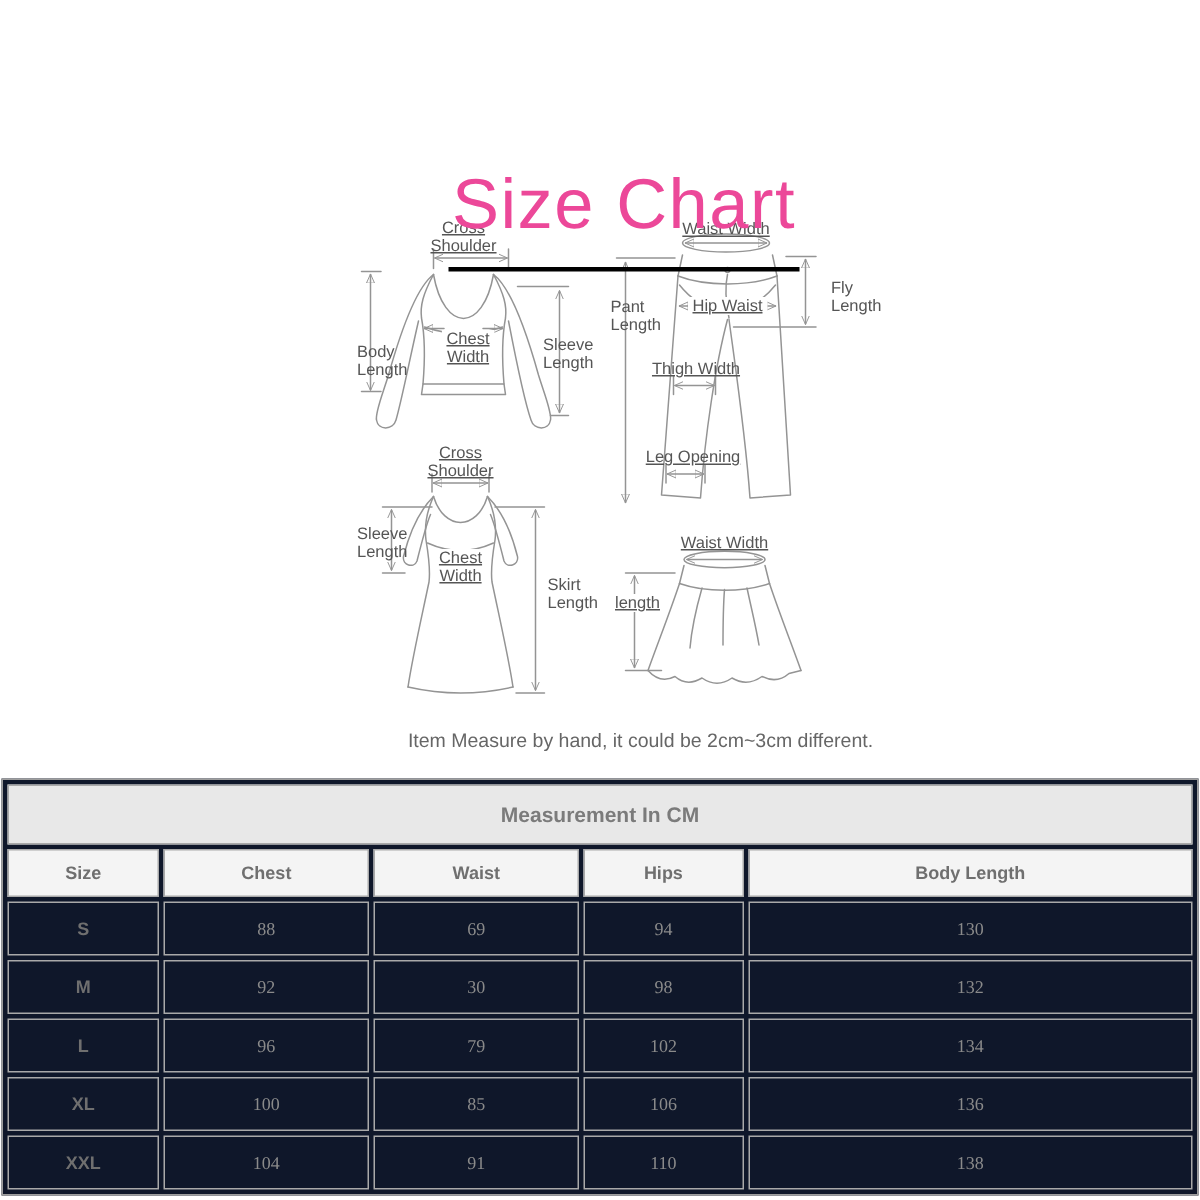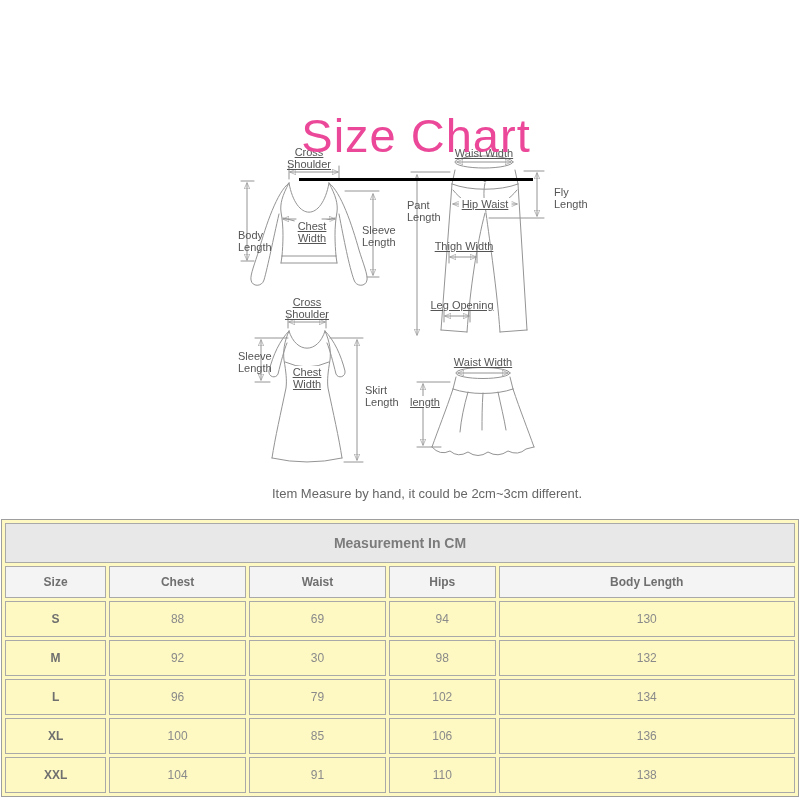--- a/index.html
+++ b/index.html
@@ -20,28 +20,28 @@
   .diag-label{position:absolute;z-index:2;font-size:11px;line-height:12px;color:#555;
               white-space:pre-line;text-align:center;}
   .diag-label.left{text-align:left;}
   .diag-label.cx{transform:translateX(-50%);text-decoration:underline;}
   .diag-label.bg{background:#ffffff;padding:0 3px;}
   
   .note{position:absolute;top:486px;left:0;width:100%;text-align:center;
         font-size:13px;color:#666;z-index:2;padding-left:27px;}
   
   .size-table{position:absolute;top:519px;left:1px;width:798px;height:278px;z-index:2;
-              border-collapse:separate;border-spacing:3px;background:#fef9c3;
+              border-collapse:separate;border-spacing:3px;background:#0f172a;
               border:1px solid #9e9e9e;table-layout:fixed;}
   .size-table td,.size-table th{border:1px solid #a9a9a9;text-align:center;vertical-align:middle;
               font-size:12px;overflow:hidden;}
   .size-table .band{background:#e8e8e8;font-weight:bold;color:#7b7b7b;font-size:14px;height:36px;}
   .size-table th{background:#f4f4f4;color:#6f6f6f;font-weight:bold;height:28px;}
   .size-table td.size{font-weight:bold;color:#6f6f6f;height:32px;}
-  .size-table td.val{color:#8a8a8a;height:32px;}
+  .size-table td.val{color:#8a8a8a;height:32px;font-family:Liberation Serif, serif;}
 </style>
 </head>
 <body>
 
 <div class="page">
 
   <svg class="sketch" width="800" height="515" viewBox="0 0 800 515">
     <defs>
       <marker id="ar" viewBox="0 0 10 10" refX="8.5" refY="5" markerWidth="6.5" markerHeight="6.5" orient="auto-start-reverse">
         <path d="M0,1 L9,5 L0,9 z" fill="#8a8a8a" stroke="none"></path>

